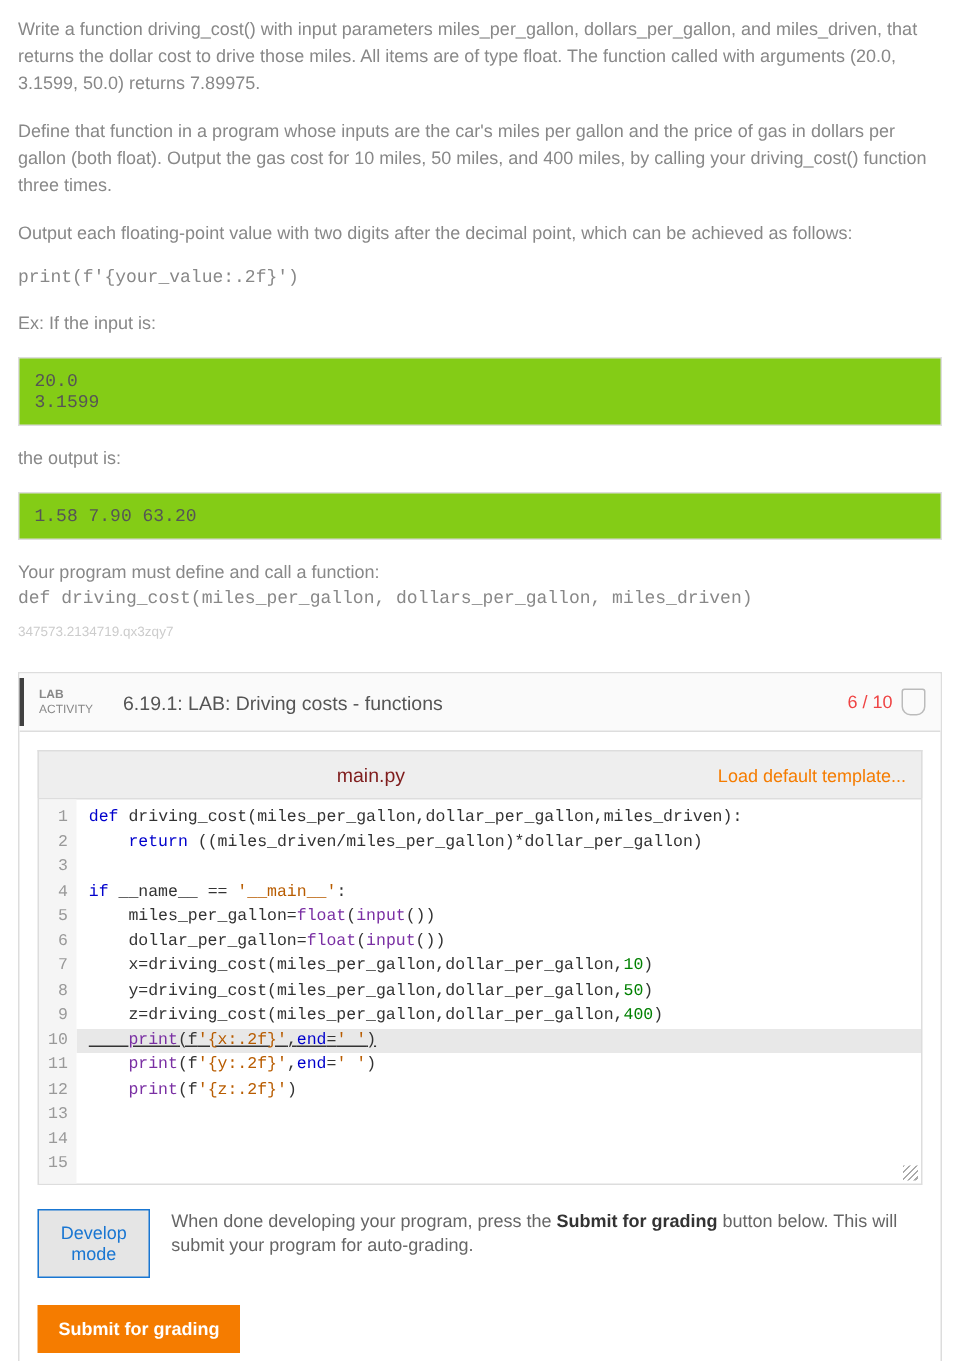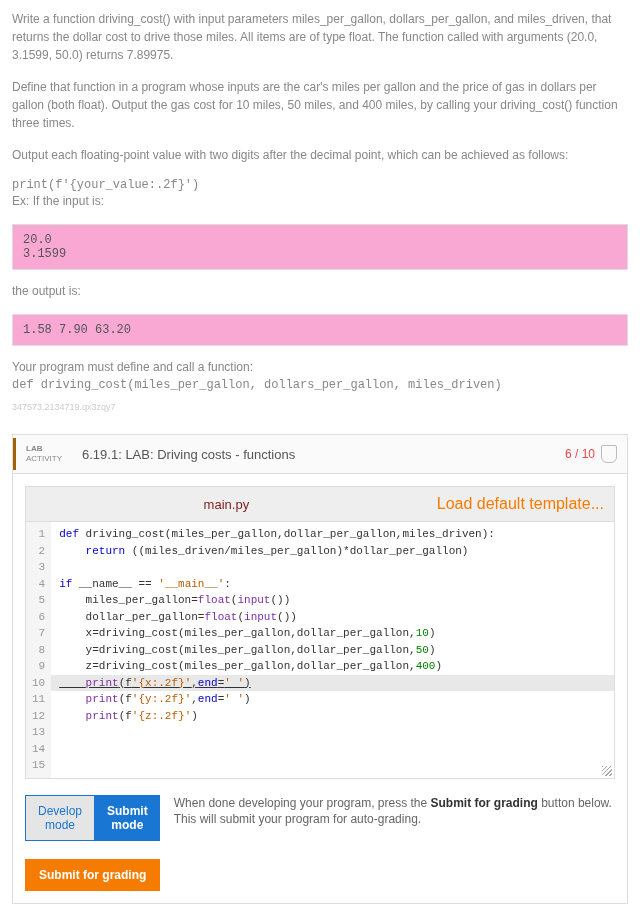--- a/index.html
+++ b/index.html
@@ -1,34 +1,34 @@
 <!DOCTYPE html>
 <html><head>
   <meta charset="utf-8">
   <style>
     * { box-sizing: border-box; margin: 0; padding: 0; }
     body { font-family: 'Helvetica Neue', Arial, sans-serif; font-size: 13px; color: #333; background: #fff; width: 640px; }
     .content { padding: 10px 12px; }
     .desc-text { color: #888; font-size: 12px; line-height: 1.5; margin-bottom: 14px; }
-    .code-block { border: 1px solid #ddd; background: #f9a8d4; padding: 8px 10px; font-family: 'Courier New', monospace; font-size: 12px; color: #555; margin-bottom: 12px; white-space: pre; }
+    .code-block { border: 1px solid #ddd; background: #84cc16; padding: 8px 10px; font-family: 'Courier New', monospace; font-size: 12px; color: #555; margin-bottom: 12px; white-space: pre; }
     .inline-code { font-family: 'Courier New', monospace; font-size: 12px; color: #666; }
     .small-gray { color: #ccc; font-size: 9px; margin-bottom: 6px; }
     
     .lab-panel { border: 1px solid #ddd; margin: 6px 12px; }
     .lab-header { display: flex; align-items: center; border-bottom: 1px solid #ddd; background: #fafafa; }
-    .lab-activity-tag { border-left: 3px solid #a16207; padding: 6px 10px; font-size: 8px; color: #888; line-height: 1.2; }
+    .lab-activity-tag { border-left: 3px solid #404040; padding: 6px 10px; font-size: 8px; color: #888; line-height: 1.2; }
     .lab-activity-tag .lab { font-weight: bold; display:block; }
     .lab-title { flex: 1; padding: 10px; font-size: 13px; color: #555; }
     .lab-score { padding: 10px; font-size: 12px; color: #ef4444; display: flex; align-items: center; gap: 6px; }
     .shield-icon { width: 16px; height: 18px; border: 1px solid #bbb; border-radius: 2px 2px 6px 6px; }
     
     .editor-area { padding: 12px; }
     .editor-tabs { background: #eee; display: flex; align-items: center; border: 1px solid #ddd; border-bottom: none; }
     .editor-tabname { flex: 1; text-align: center; padding: 8px; font-size: 13px; color: #7f1d1d; }
-    .load-template { color: #f57c00; font-size: 16px; padding: 8px 10px; cursor: pointer; }
+    .load-template { color: #f57c00; font-size: 12px; padding: 8px 10px; cursor: pointer; }
     
     .code-editor { border: 1px solid #ddd; display: flex; font-family: 'Courier New', monospace; font-size: 11px; position: relative; }
     .gutter { background: #f5f5f5; color: #999; text-align: right; padding: 4px 6px; }
     .gutter div { line-height: 1.5; }
     .code-body { flex: 1; padding: 4px 8px; white-space: pre; line-height: 1.5; overflow: hidden; }
     .code-body .hl-line { background: #e8e8e8; display: block; margin: 0 -8px; padding: 0 8px; text-decoration: underline; }
     .kw { color: #0000cc; }
     .str { color: #b85c00; }
     .fn { color: #7a2fa3; }
     .num { color: #008000; }
@@ -44,21 +44,21 @@
     
     .btn-grading { background: #f57c00; color: #fff; font-weight: bold; margin-top: 18px; padding: 9px 14px; display: inline-block; }
   </style>
 </head>
 <body>
 
 <div class="content">
   <p class="desc-text">Write a function driving_cost() with input parameters miles_per_gallon, dollars_per_gallon, and miles_driven, that returns the dollar cost to drive those miles. All items are of type float. The function called with arguments (20.0, 3.1599, 50.0) returns 7.89975.</p>
   <p class="desc-text">Define that function in a program whose inputs are the car's miles per gallon and the price of gas in dollars per gallon (both float). Output the gas cost for 10 miles, 50 miles, and 400 miles, by calling your driving_cost() function three times.</p>
   <p class="desc-text">Output each floating-point value with two digits after the decimal point, which can be achieved as follows:</p>
-  <div class="inline-code" style="color:#888;">print(f'{your_value:.2f}')</div>
+  <div class="inline-code" style="margin-bottom:14px; color:#888;">print(f'{your_value:.2f}')</div>
   <p class="desc-text">Ex: If the input is:</p>
   <div class="code-block">20.0
 3.1599</div>
   <p class="desc-text">the output is:</p>
   <div class="code-block">1.58 7.90 63.20</div>
   <p class="desc-text" style="margin-bottom:2px;">Your program must define and call a function:</p>
   <div class="inline-code" style="margin-bottom:10px; color:#888;">def driving_cost(miles_per_gallon, dollars_per_gallon, miles_driven)</div>
   <div class="small-gray">347573.2134719.qx3zqy7</div>
 </div>
 
@@ -98,21 +98,20 @@
           <div>14</div>
           <div>15</div>
         </div>
       <div class="code-body" id="code-body"><div><span class="kw">def</span> driving_cost(miles_per_gallon,dollar_per_gallon,miles_driven):</div><div>    <span class="kw">return</span> ((miles_driven/miles_per_gallon)*dollar_per_gallon)</div><div>&nbsp;</div><div><span class="kw">if</span> __name__ == <span class="str">'__main__'</span>:</div><div>    miles_per_gallon=<span class="fn">float</span>(<span class="fn">input</span>())</div><div>    dollar_per_gallon=<span class="fn">float</span>(<span class="fn">input</span>())</div><div>    x=driving_cost(miles_per_gallon,dollar_per_gallon,<span class="num">10</span>)</div><div>    y=driving_cost(miles_per_gallon,dollar_per_gallon,<span class="num">50</span>)</div><div>    z=driving_cost(miles_per_gallon,dollar_per_gallon,<span class="num">400</span>)</div><div class="hl-line">    <span class="fn">print</span>(f<span class="str">'{x:.2f}'</span>,<span class="kw">end</span>=<span class="str">' '</span>)</div><div>    <span class="fn">print</span>(f<span class="str">'{y:.2f}'</span>,<span class="kw">end</span>=<span class="str">' '</span>)</div><div>    <span class="fn">print</span>(f<span class="str">'{z:.2f}'</span>)</div><div>&nbsp;</div><div>&nbsp;</div><div>&nbsp;</div></div>
       <div class="resize-handle"></div>
     </div>
     
     <div class="mode-row">
       <div class="mode-buttons">
         <button class="btn btn-develop">Develop mode</button>
-        <button class="btn btn-submit-mode">Submit mode</button>
       </div>
       <div class="mode-desc">
         <span>When done developing your program, press the </span><b>Submit for grading</b><span> button below. This will submit your program for auto-grading.</span>
       </div>
     </div>
     
     <button class="btn btn-grading">Submit for grading</button>
     
     
     

